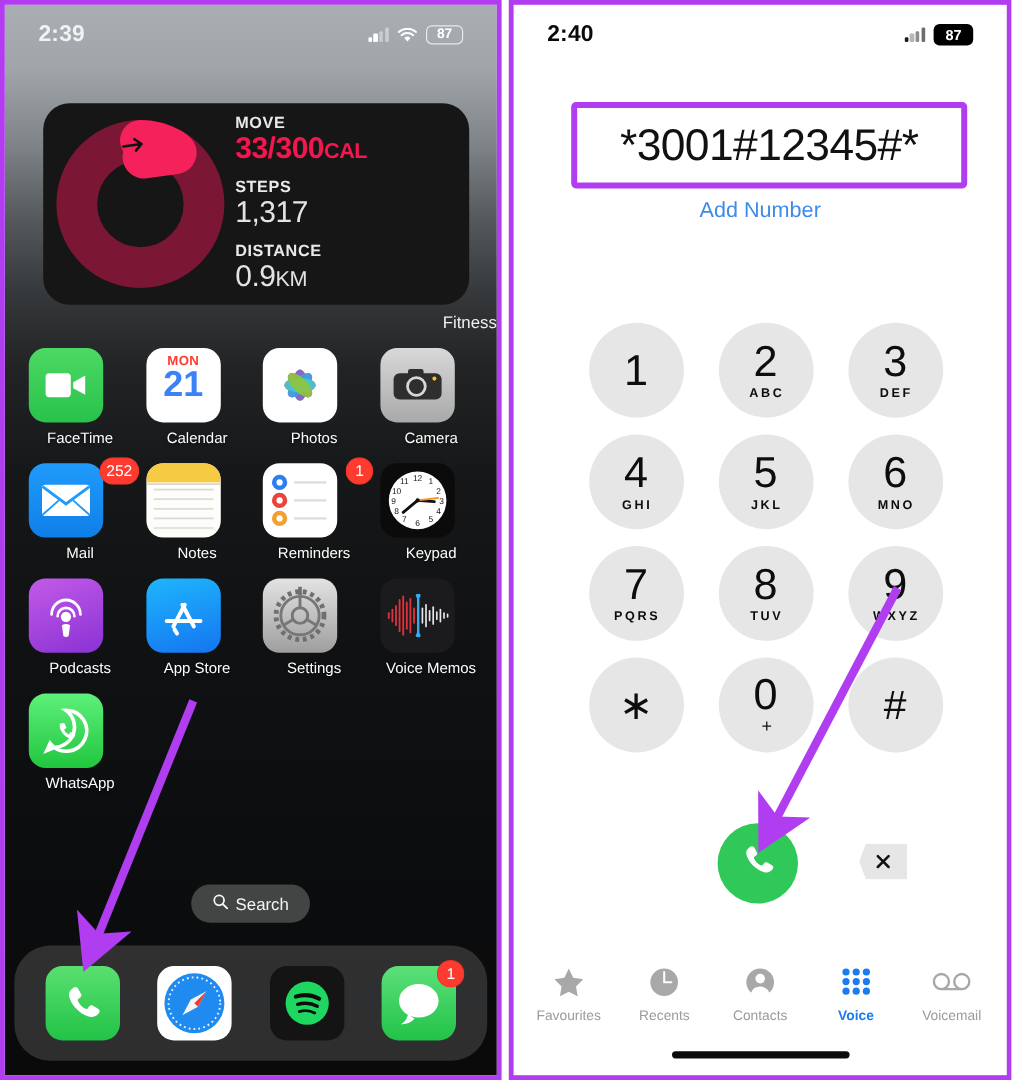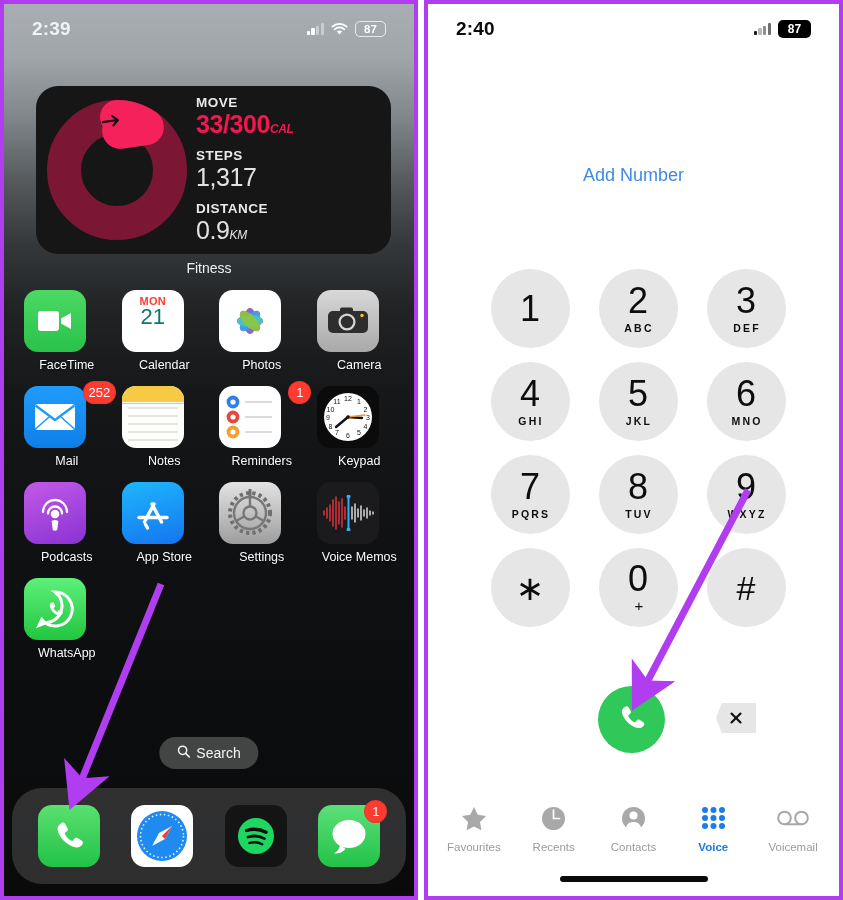--- a/index.html
+++ b/index.html
@@ -96,24 +96,24 @@
   }
   .fit-stats { margin-left: 4px; }
   .fit-label {
     color: #e9e9e9; font-size: 13.5px; font-weight: 700;
     letter-spacing: .5px; margin-top: 9px;
   }
   .fit-label:first-child { margin-top: 0; }
   .fit-value { font-size: 25px; font-weight: 500; letter-spacing: -.4px; }
   .fit-value.move { color: #f3164f; font-weight: 600; }
   .fit-value.plain { color: #e3e3e3; }
-  .fit-unit { font-size: 12px; font-style: italic; }
+  .fit-unit { font-size: 18px; }
   #fitness-caption {
     position: absolute; left: 0; right: 0; top: 256px;
-    text-align: center; color: #f0f0f0; font-size: 14px;
+    text-align: right; color: #f0f0f0; font-size: 14px;
   }
 
   
   #app-grid {
     position: absolute; left: 14px; top: 286px; width: 390px;
     display: grid; grid-template-columns: repeat(4, 1fr);
     row-gap: 14px;
   }
   .app { display: flex; flex-direction: column; align-items: center; }
   .app-icon-box { position: relative; width: 85px; height: 62px; }
@@ -295,21 +295,21 @@
               </svg>
           </div>
         </div>
         <div class="app-label">FaceTime</div>
       </div>
 
       <div class="app">
         <div class="app-icon-box">
           <div class="app-icon" style="background:#fff;flex-direction:column;justify-content:flex-start;padding-top:5px;">
             <div style="color:#ff3b30;font-size:11px;font-weight:700;letter-spacing:.3px;">MON</div>
-            <div style="color:#0f766e;font-size:22px;font-weight:400;line-height:1;margin-top:-1px;">21</div>
+            <div style="color:#3b82f6;font-size:30px;font-weight:700;line-height:1;margin-top:-1px;">21</div>
           </div>
         </div>
         <div class="app-label">Calendar</div>
       </div>
 
       <div class="app">
         <div class="app-icon-box">
           <div class="app-icon" style="background:#fff;">
             <svg width="52" height="52" viewBox="0 0 52 52">
               <g transform="translate(26,26)">
@@ -592,20 +592,23 @@
             <i></i>
             <i></i>
             <i></i>
           </div>
         <div class="batt-fill">
           <span>87</span>
         </div>
       </div>
     </div>
 
+    <div id="number-box">
+      <div id="dialed-number">*3001#12345#*</div>
+    </div>
 
     <div id="add-number">Add Number</div>
 
     <div id="keypad">
       <div class="key">
         <div class="key-digit">1</div>
       </div>
       <div class="key">
         <div class="key-digit">2</div>
         <div class="key-letters">ABC</div>

